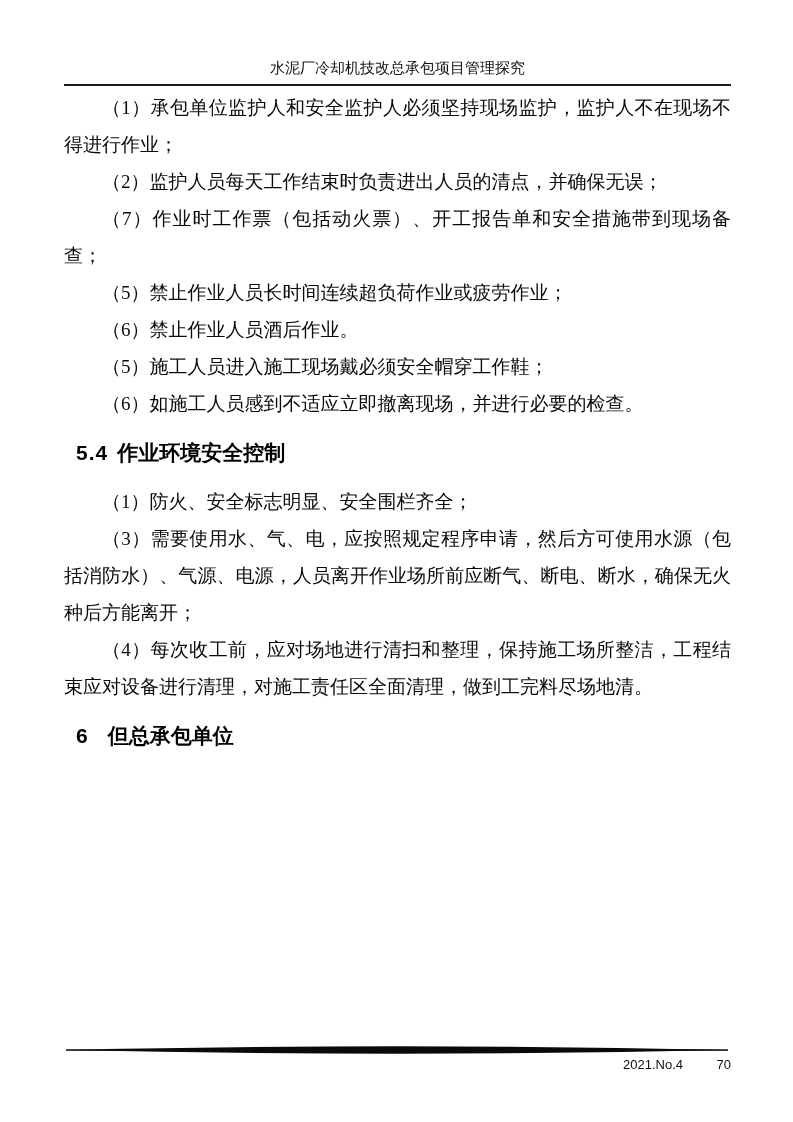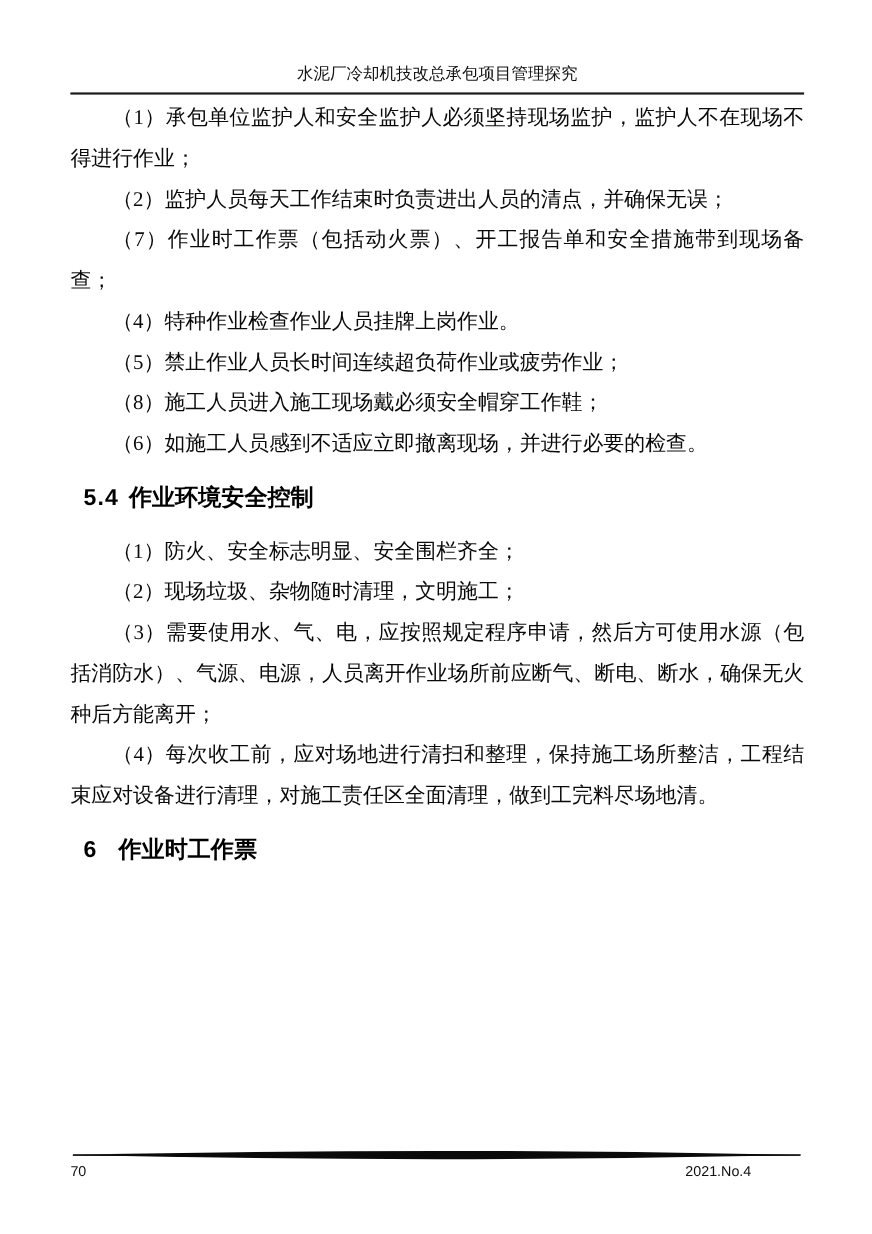--- a/index.html
+++ b/index.html
@@ -78,21 +78,21 @@
     left: 64px;
     width: 667px;
     height: 18px;
     font-family: "Liberation Sans", "DejaVu Sans", sans-serif;
     font-size: 13px;
     line-height: 18px;
     color: #111111;
   }
   .footer-meta .page-number {
     display: block;
-    text-align: left;
+    text-align: right;
   }
   .footer-meta .issue-label {
     position: absolute;
     top: 0;
     right: 48px;
     text-align: right;
   }
 </style>
 </head>
 <body>
@@ -101,38 +101,37 @@
 
   <div class="running-header">
     <span>水泥厂冷却机技改总承包项目管理探究</span>
   </div>
 
   <div class="content">
 
     <p class="body-text">（1）承包单位监护人和安全监护人必须坚持现场监护，监护人不在现场不得进行作业；</p>
     <p class="body-text">（2）监护人员每天工作结束时负责进出人员的清点，并确保无误；</p>
     <p class="body-text">（7）作业时工作票（包括动火票）、开工报告单和安全措施带到现场备查；</p>
-    <p class="body-text">（4）特种作业检查作业人员挂牌上岗作业。</p>
     <p class="body-text">（5）禁止作业人员长时间连续超负荷作业或疲劳作业；</p>
-    <p class="body-text">（8）施工人员进入施工现场戴必须安全帽穿工作鞋；</p>
+    <p class="body-text">（6）禁止作业人员酒后作业。</p>
+    <p class="body-text">（5）施工人员进入施工现场戴必须安全帽穿工作鞋；</p>
     <p class="body-text">（6）如施工人员感到不适应立即撤离现场，并进行必要的检查。</p>
 
     <h2 class="section-heading">
       <span class="sec-num">5.4</span><span>作业环境安全控制</span>
     </h2>
 
     <p class="body-text">（1）防火、安全标志明显、安全围栏齐全；</p>
-    <p class="body-text">（2）现场垃圾、杂物随时清理，文明施工；</p>
     <p class="body-text">（3）需要使用水、气、电，应按照规定程序申请，然后方可使用水源（包括消防水）、气源、电源，人员离开作业场所前应断气、断电、断水，确保无火种后方能离开；</p>
     <p class="body-text">（4）每次收工前，应对场地进行清扫和整理，保持施工场所整洁，工程结束应对设备进行清理，对施工责任区全面清理，做到工完料尽场地清。</p>
 
 
 
     <h2 class="section-heading chapter-heading">
-      <span class="sec-num">6</span><span>作业时工作票</span>
+      <span class="sec-num">6</span><span>但总承包单位</span>
     </h2>
 
   </div>
 
   <svg class="footer-divider" viewBox="0 0 662 10" preserveAspectRatio="none" aria-hidden="true">
     <rect x="0" y="4.3" width="662" height="1.5" fill="#0a0a0a"></rect>
     <path d="M0,5 Q331,-2.5 662,5 Q331,12.5 0,5 Z" fill="#0a0a0a"></path>
   </svg>
 
   <div class="footer-meta">

